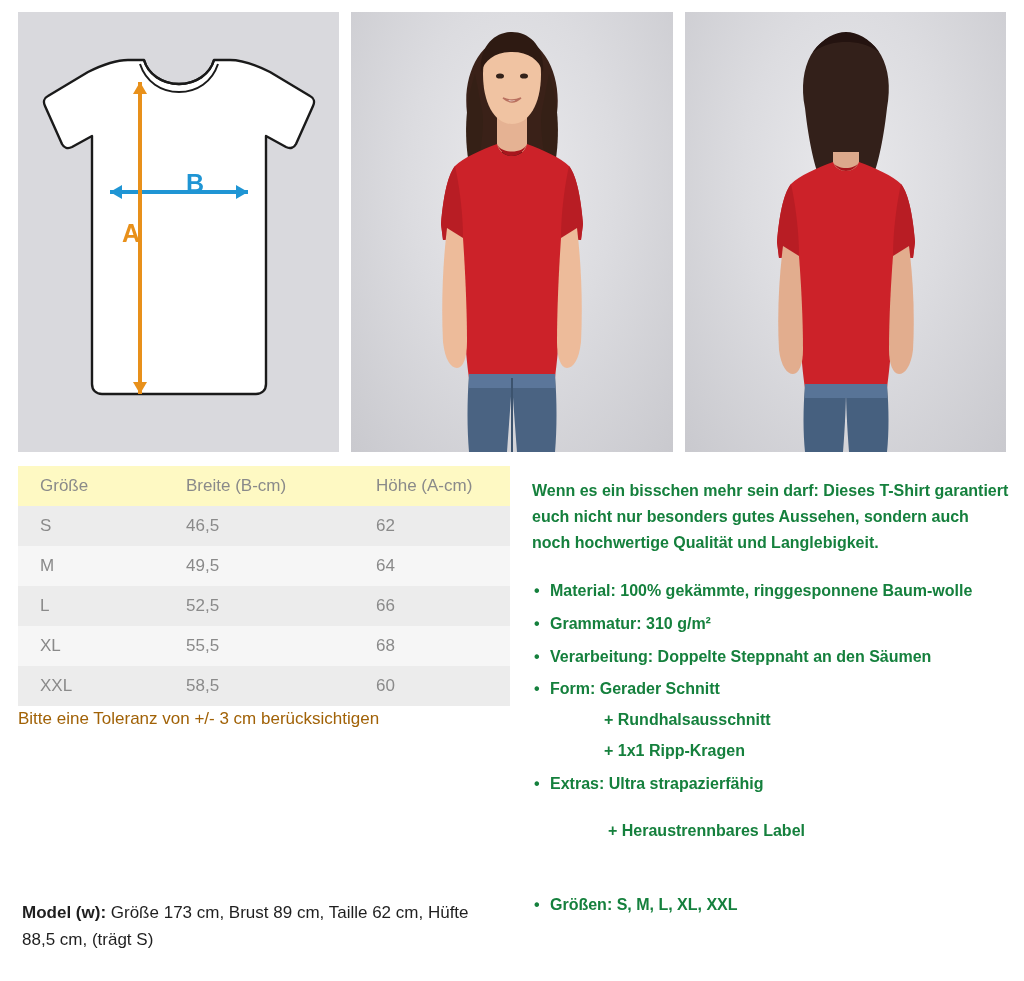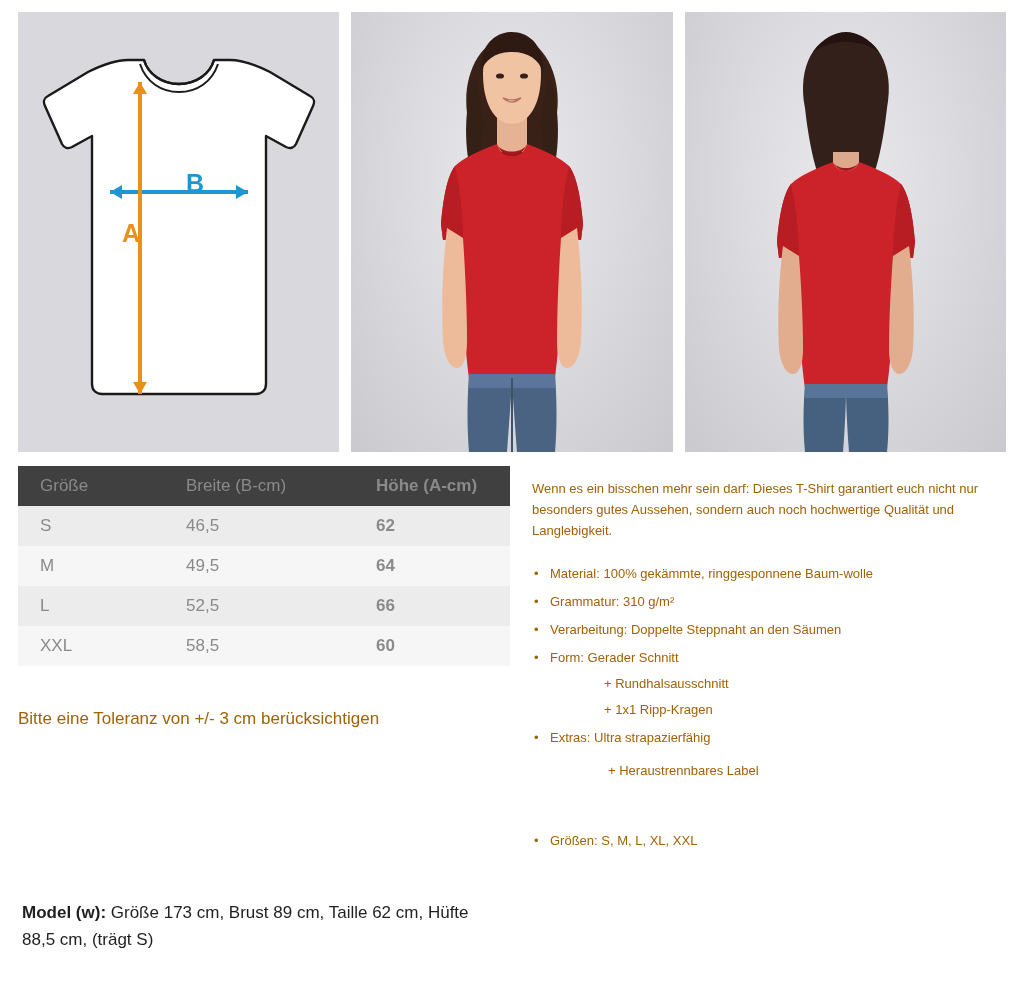--- a/index.html
+++ b/index.html
@@ -84,22 +84,22 @@
   }
   .size-table th, .size-table td {
     text-align: left;
     font-weight: normal;
     padding: 10px 0 10px 22px;
     height: 37px;
     vertical-align: middle;
   }
   .size-table th:nth-child(1), .size-table td:nth-child(1) { width: 148px; }
   .size-table th:nth-child(2), .size-table td:nth-child(2) { width: 190px; padding-left: 20px; }
-  .size-table th:nth-child(3), .size-table td:nth-child(3) { width: 154px; padding-left: 20px; font-weight: bold; }
-  .size-table thead tr { background: #404040; }
+  .size-table th:nth-child(3), .size-table td:nth-child(3) { width: 154px; padding-left: 20px; }
+  .size-table thead tr { background: #fef9c3; }
   .size-table tbody tr:nth-child(odd) { background: #ececec; }
   .size-table tbody tr:nth-child(even) { background: #f6f6f6; }
 
   .tolerance {
     position: absolute;
     left: 18px;
     top: 243px;
     font-size: 17px;
     color: #a16207;
   }
@@ -114,23 +114,24 @@
     color: #1f1f1f;
   }
   .model-info b { font-weight: bold; }
 
   
   .right-col {
     position: absolute;
     left: 532px;
     top: 12px;
     width: 478px;
-    font-size: 13px;
+    font-size: 16px;
     line-height: 1.62;
-    color: #a16207;
+    color: #15803d;
+    font-weight: bold;
   }
   .intro { margin: 0 0 22px 0; }
   .spec-list { margin: 0; padding: 0; list-style: none; }
   .spec-list li {
     position: relative;
     padding-left: 18px;
     margin-bottom: 7px;
   }
   .spec-list li .bullet {
     position: absolute;
@@ -138,21 +139,21 @@
     top: 0;
   }
   .sub-line {
     display: block;
     padding-left: 54px;
     margin-top: 5px;
   }
   .sub-line-2 {
     display: block;
     padding-left: 58px;
-    margin-top: 12px;
+    margin-top: 21px;
   }
   .sizes-item { margin-top: 48px; }
 </style>
 </head>
 <body>
 
 <div class="page">
 
   <div class="images">
 
@@ -253,20 +254,25 @@
           <td>M</td>
           <td>49,5</td>
           <td>64</td>
         </tr>
         <tr>
           <td>L</td>
           <td>52,5</td>
           <td>66</td>
         </tr>
         <tr>
+          <td>XL</td>
+          <td>55,5</td>
+          <td>68</td>
+        </tr>
+        <tr>
           <td>XXL</td>
           <td>58,5</td>
           <td>60</td>
         </tr>
       </tbody>
     </table>
 
     <div class="tolerance">Bitte eine Toleranz von +/- 3 cm berücksichtigen</div>
 
     <div class="model-info">

